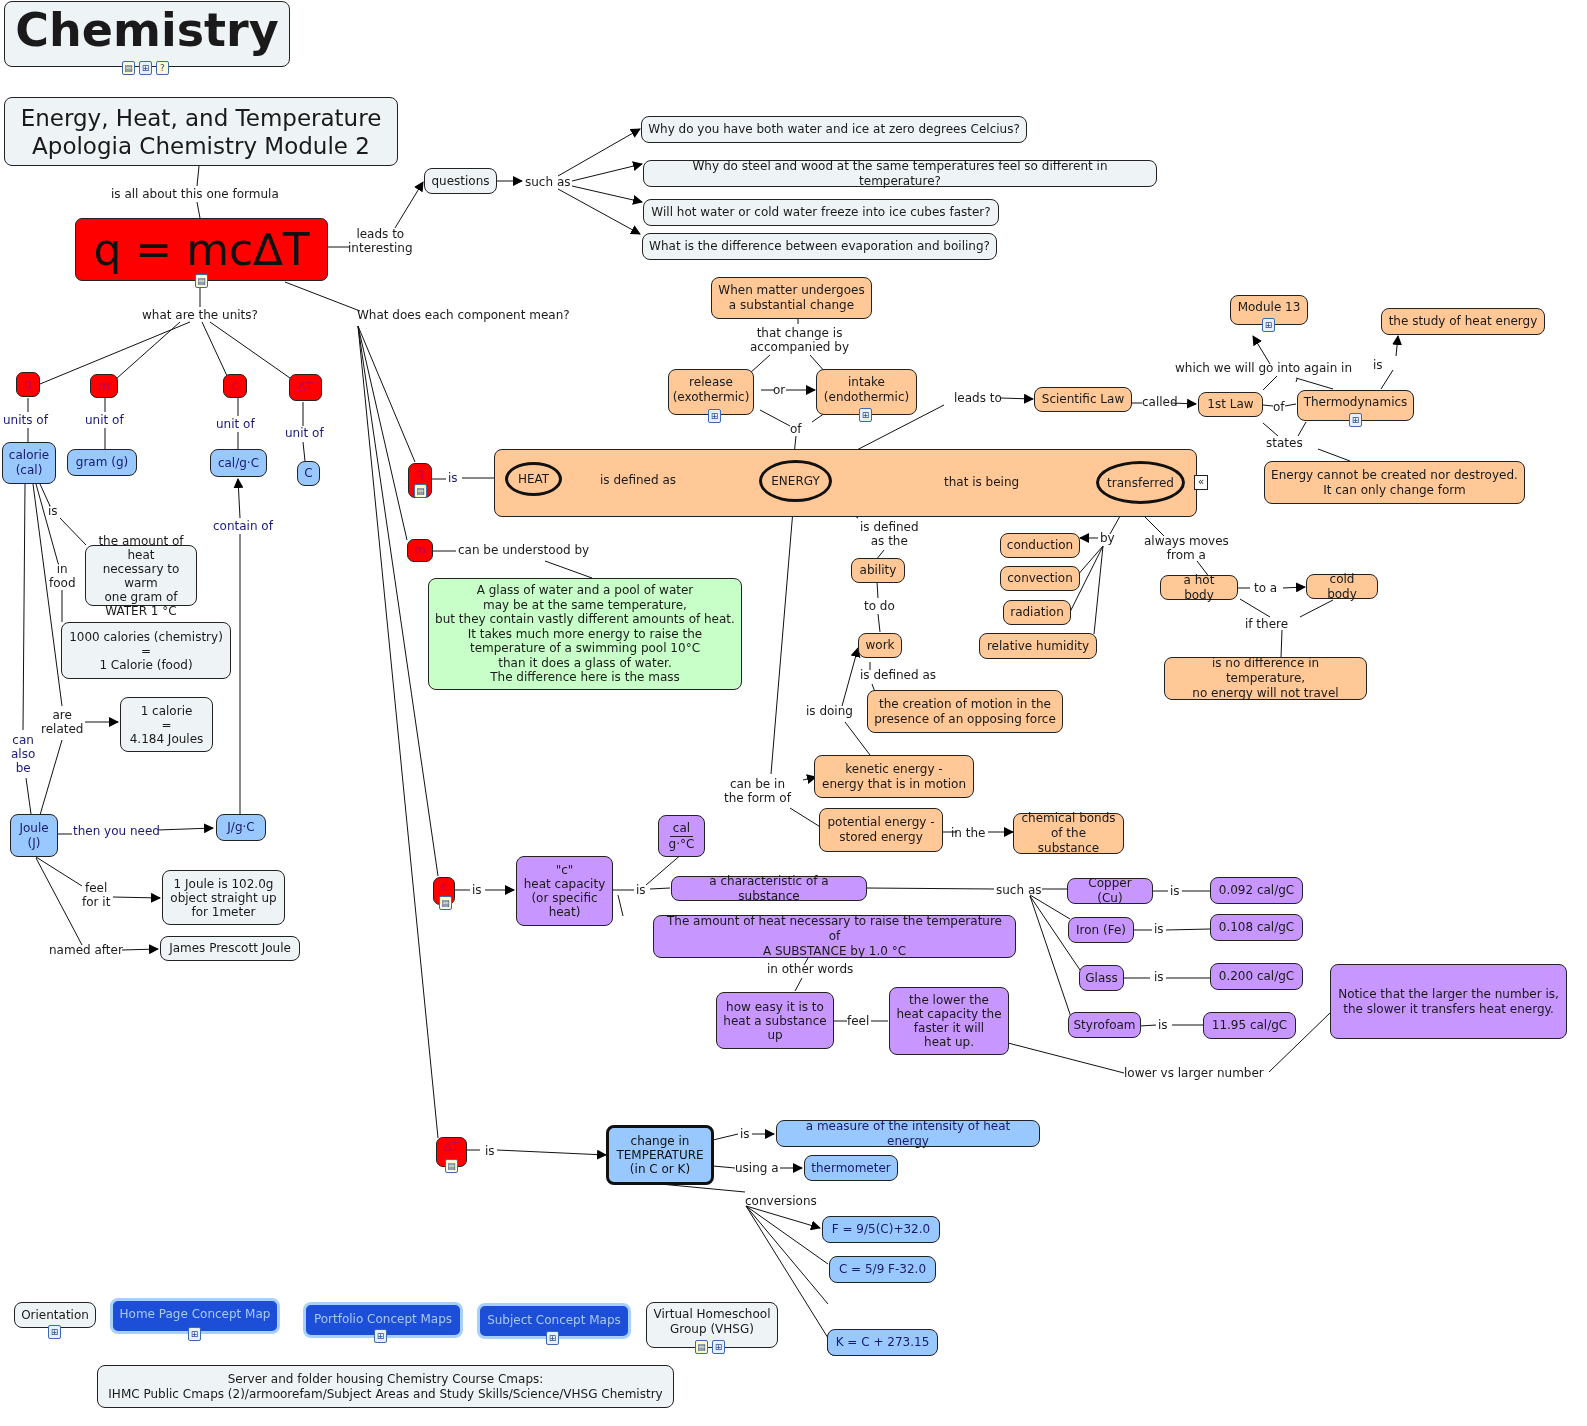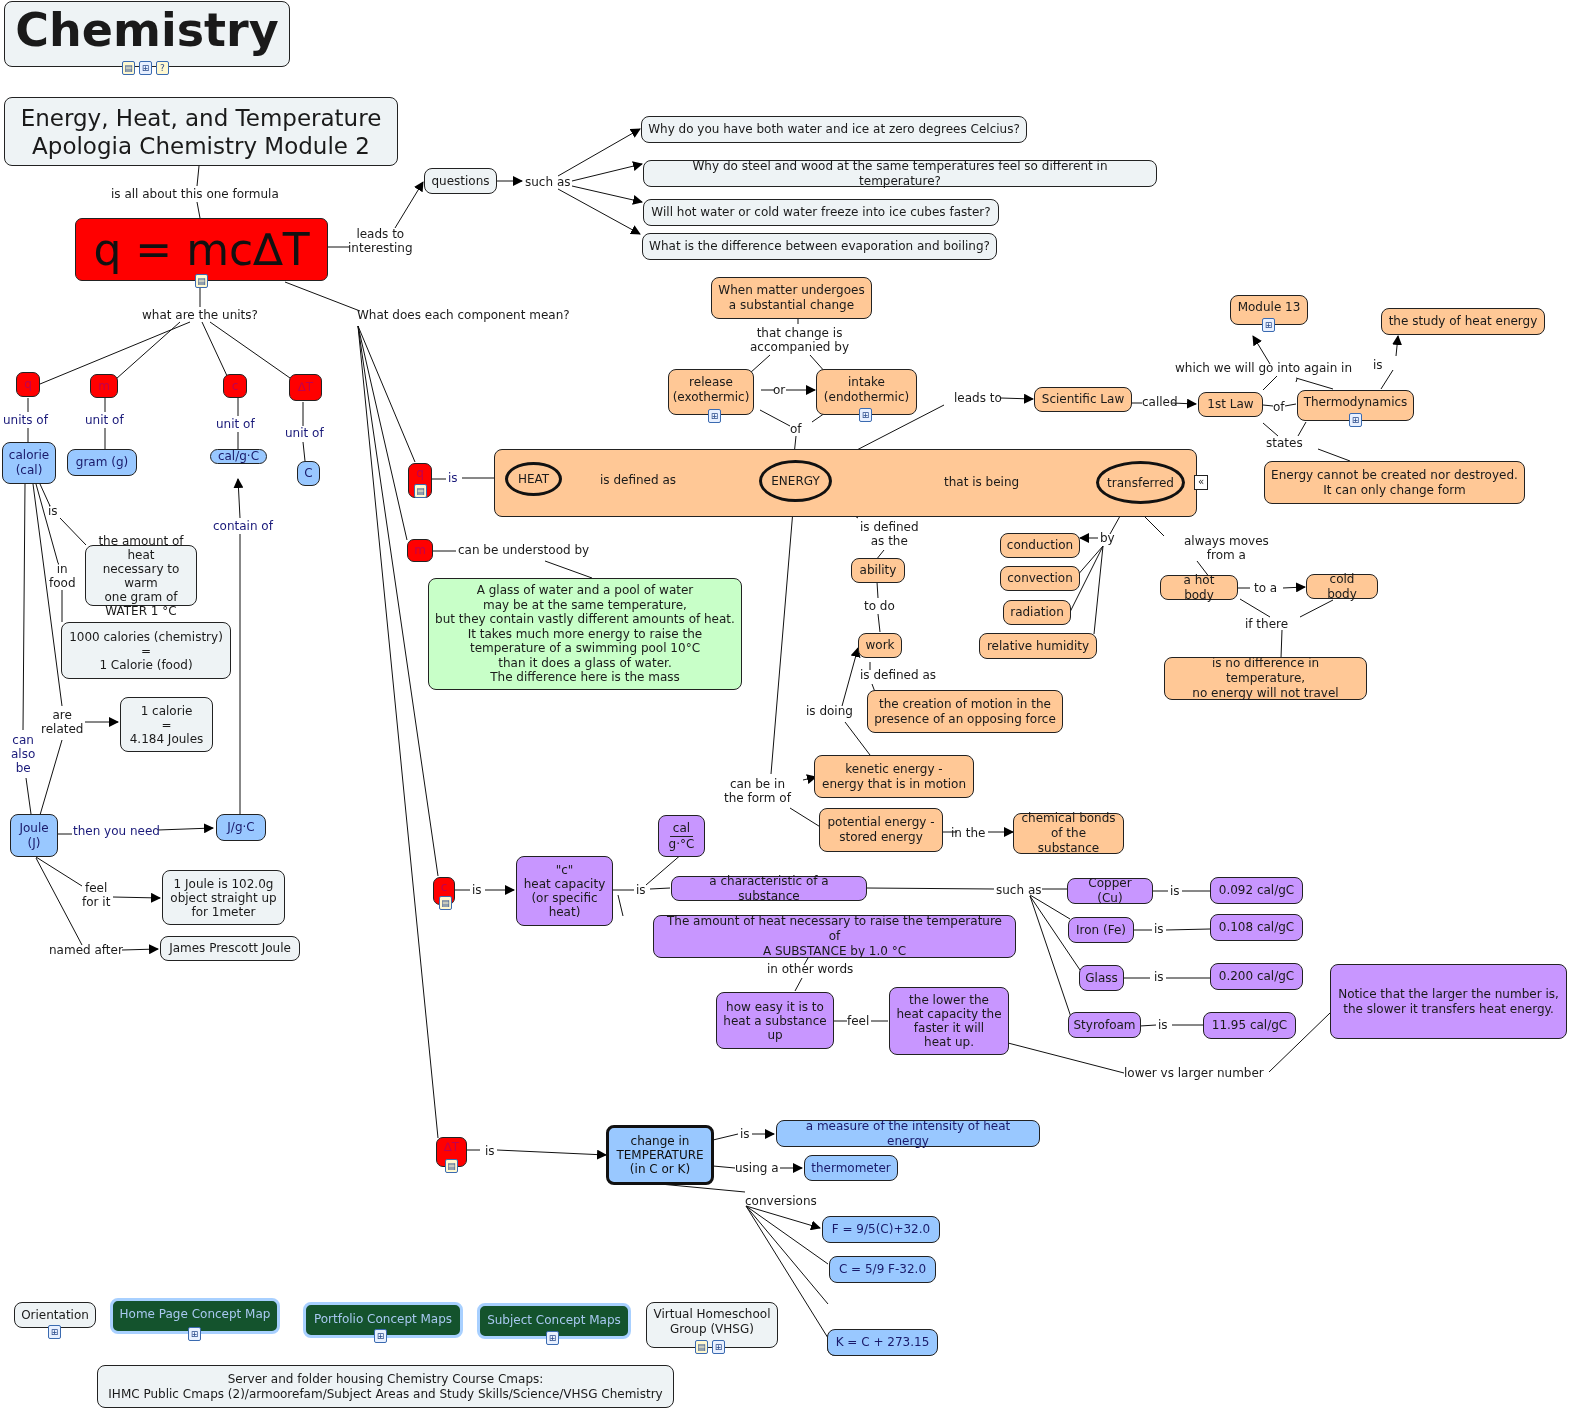--- a/index.html
+++ b/index.html
@@ -8,21 +8,21 @@
   svg#links { position:absolute; left:0; top:0; width:1587px; height:1426px; }
   .n { position:absolute; box-sizing:border-box; border:1px solid #222; border-radius:8px;
        display:flex; align-items:center; justify-content:center; text-align:center;
        line-height:15px; padding:2px 6px; white-space:pre-line; font-size:12px; }
   .gray { background:#eef3f5; }
   .red { background:#ff0000; color:#c00050; border-radius:7px; font-size:12px; }
   .orange { background:#ffc896; }
   .blue { background:#99c8ff; color:#1a1a6a; }
   .purple { background:#c896ff; }
   .green { background:#c8ffc8; }
-  .ghost { background:#14532d; border:3px solid #a8d0ff; color:#a8c8f0; border-radius:8px; }
+  .ghost { background:#1d4ed8; border:3px solid #a8d0ff; color:#a8c8f0; border-radius:8px; }
   .ell { position:absolute; box-sizing:border-box; border:3px solid #111; border-radius:50%;
          background:#ffc896; display:flex; align-items:center; justify-content:center; font-size:12px; }
   .lbl { position:absolute; font-size:12px; line-height:14px; text-align:center; white-space:pre-line;
          background:transparent; }
   .lbl.navy { color:#1a1a7a; }
   .ico { position:absolute; width:13px; height:14px; box-sizing:border-box; border:1px solid #3a6ab0;
          border-radius:2px; background:#e8f0ff; font-size:9px; line-height:12px; text-align:center; color:#2a4a8a; }
   .ico.doc { background:#fff8d0; }
   .collapse { position:absolute; width:12px; height:13px; border:1px solid #222; background:#fff;
               font-size:10px; line-height:12px; text-align:center; }
@@ -212,21 +212,21 @@
 <div class="n red" style="left:90px;top:374px;width:28px;height:24px;">m</div>
 <div class="n red" style="left:223px;top:374px;width:24px;height:24px;">c</div>
 <div class="n red" style="left:289px;top:374px;width:33px;height:27px;">∆T</div>
 <span class="lbl navy" style="left:3px;top:413px;">units of</span>
 <span class="lbl navy" style="left:85px;top:413px;">unit of</span>
 <span class="lbl navy" style="left:216px;top:417px;">unit of</span>
 <span class="lbl navy" style="left:285px;top:426px;">unit of</span>
 <div class="n blue" style="left:2px;top:442px;width:54px;height:42px;">calorie
 (cal)</div>
 <div class="n blue" style="left:67px;top:449px;width:70px;height:27px;">gram (g)</div>
-<div class="n blue" style="left:210px;top:449px;width:57px;height:15px;">cal/g·C</div>
+<div class="n blue" style="left:210px;top:449px;width:57px;height:28px;">cal/g·C</div>
 <div class="n blue" style="left:297px;top:461px;width:23px;height:25px;">C</div>
 <span class="lbl" style="left:48px;top:504px;">is</span>
 <div class="n gray" style="left:85px;top:545px;width:112px;height:61px;line-height:14px;">the amount of heat
 necessary to warm
 one gram of
 WATER 1 °C</div>
 <span class="lbl" style="left:49px;top:562px;">in
 food</span>
 <div class="n gray" style="left:61px;top:622px;width:170px;height:57px;line-height:14px;">1000 calories (chemistry)
 =
@@ -308,21 +308,21 @@
 stored energy</div>
 <span class="lbl" style="left:951px;top:826px;">in the</span>
 <div class="n orange" style="left:1013px;top:813px;width:111px;height:41px;">chemical bonds
 of the substance</div>
 
 <div class="n orange" style="left:1000px;top:533px;width:80px;height:25px;">conduction</div>
 <div class="n orange" style="left:1000px;top:566px;width:80px;height:25px;">convection</div>
 <div class="n orange" style="left:1003px;top:600px;width:68px;height:25px;">radiation</div>
 <div class="n orange" style="left:979px;top:633px;width:118px;height:26px;">relative humidity</div>
 <span class="lbl" style="left:1100px;top:531px;">by</span>
-<span class="lbl" style="left:1144px;top:534px;margin-left:40px;">always moves
+<span class="lbl" style="left:1144px;top:534px;">always moves
 from a</span>
 <div class="n orange" style="left:1160px;top:575px;width:78px;height:25px;">a hot body</div>
 <span class="lbl" style="left:1254px;top:581px;">to a</span>
 <div class="n orange" style="left:1306px;top:574px;width:72px;height:25px;">cold body</div>
 <span class="lbl" style="left:1245px;top:617px;">if there</span>
 <div class="n orange" style="left:1164px;top:657px;width:203px;height:43px;">is no difference in temperature,
 no energy will not travel</div>
 
 <div class="n red" style="left:407px;top:539px;width:26px;height:23px;">m</div>
 <span class="lbl" style="left:458px;top:543px;">can be understood by</span>

